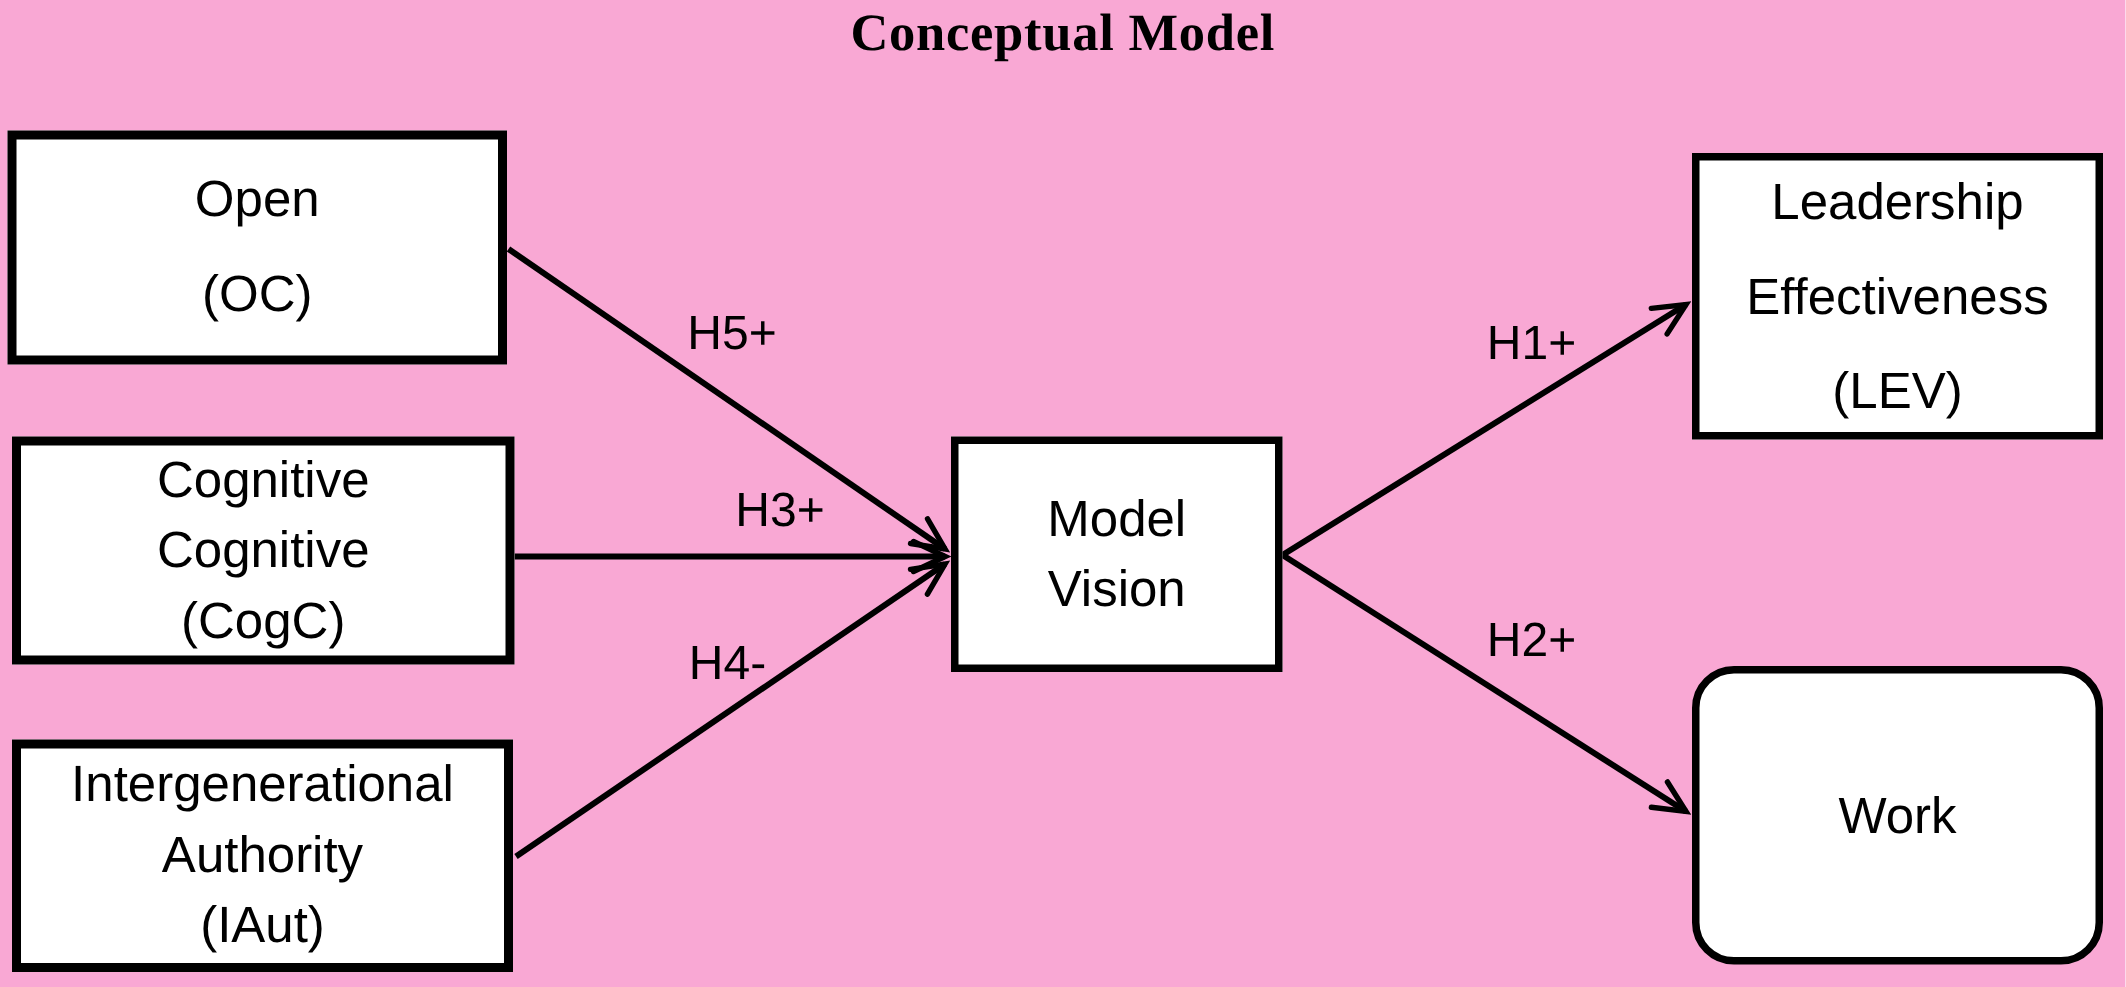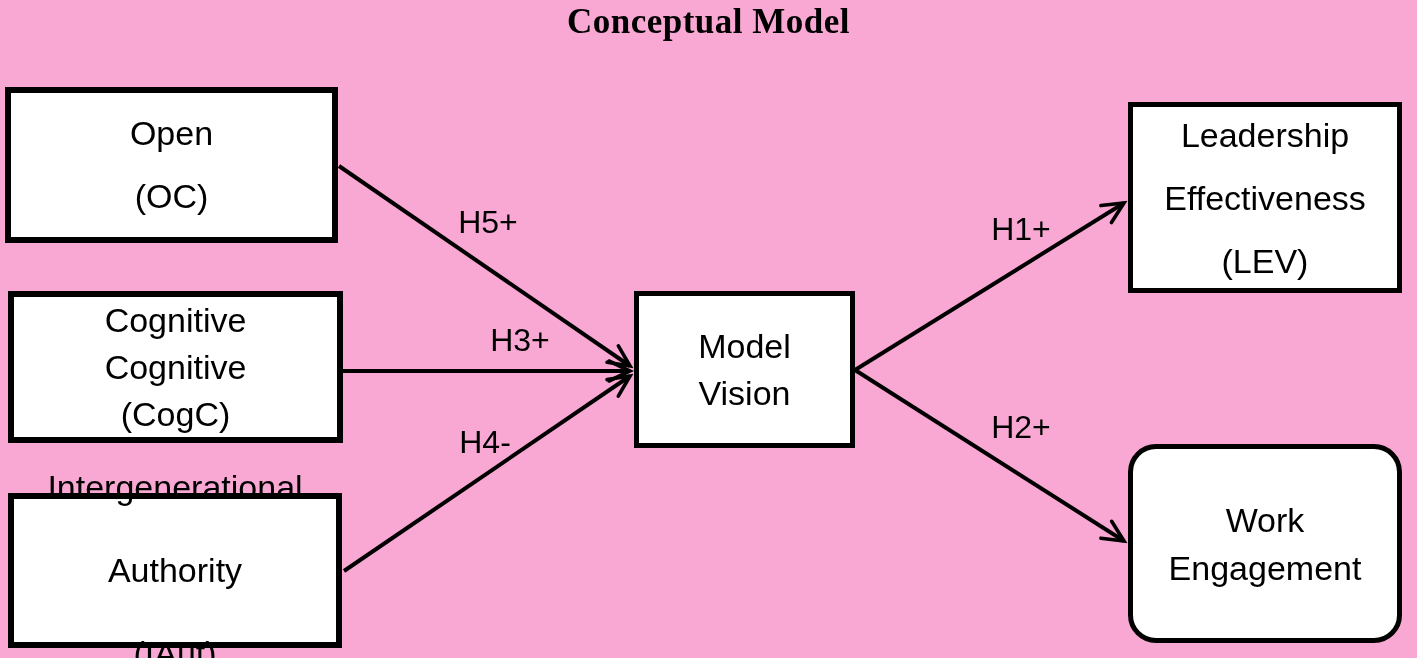--- a/index.html
+++ b/index.html
@@ -45,21 +45,21 @@
     justify-content: center;
     text-align: center;
     font-size: 34px;
     line-height: 47px;
     color: #000000;
   }
   .node.thin { border-width: 5px; }
 
   .node-oc   { left: 5px;    top: 87px;  width: 333px; height: 156px; gap: 16px; }
   .node-cogc { left: 8px;    top: 291px; width: 335px; height: 152px; }
-  .node-iaut { left: 8px;    top: 493px; width: 334px; height: 155px; gap: 36px; }
+  .node-iaut { left: 8px;    top: 493px; width: 334px; height: 155px; }
   .node-vsn  { left: 634px;  top: 291px; width: 221px; height: 157px; }
   .node-lev  { left: 1128px; top: 102px; width: 274px; height: 191px; line-height: 48px; gap: 15px; }
   .node-uwe  { left: 1128px; top: 444px; width: 274px; height: 199px; line-height: 48px; border-radius: 28px; }
 
   .edge-label {
     position: absolute;
     transform: translate(-50%, -50%);
     font-size: 32px;
     color: #000000;
     white-space: nowrap;
@@ -113,21 +113,20 @@
   </div>
 
   <div class="node node-lev thin">
     <span>Leadership</span>
     <span>Effectiveness</span>
     <span>(LEV)</span>
   </div>
 
   <div class="node node-uwe thin">
     <span>Work</span>
-    <span>Engagement</span>
   </div>
 
   <div class="edge-label label-h5">H5+</div>
   <div class="edge-label label-h3">H3+</div>
   <div class="edge-label label-h4">H4-</div>
   <div class="edge-label label-h1">H1+</div>
   <div class="edge-label label-h2">H2+</div>
 
 </div>
 

